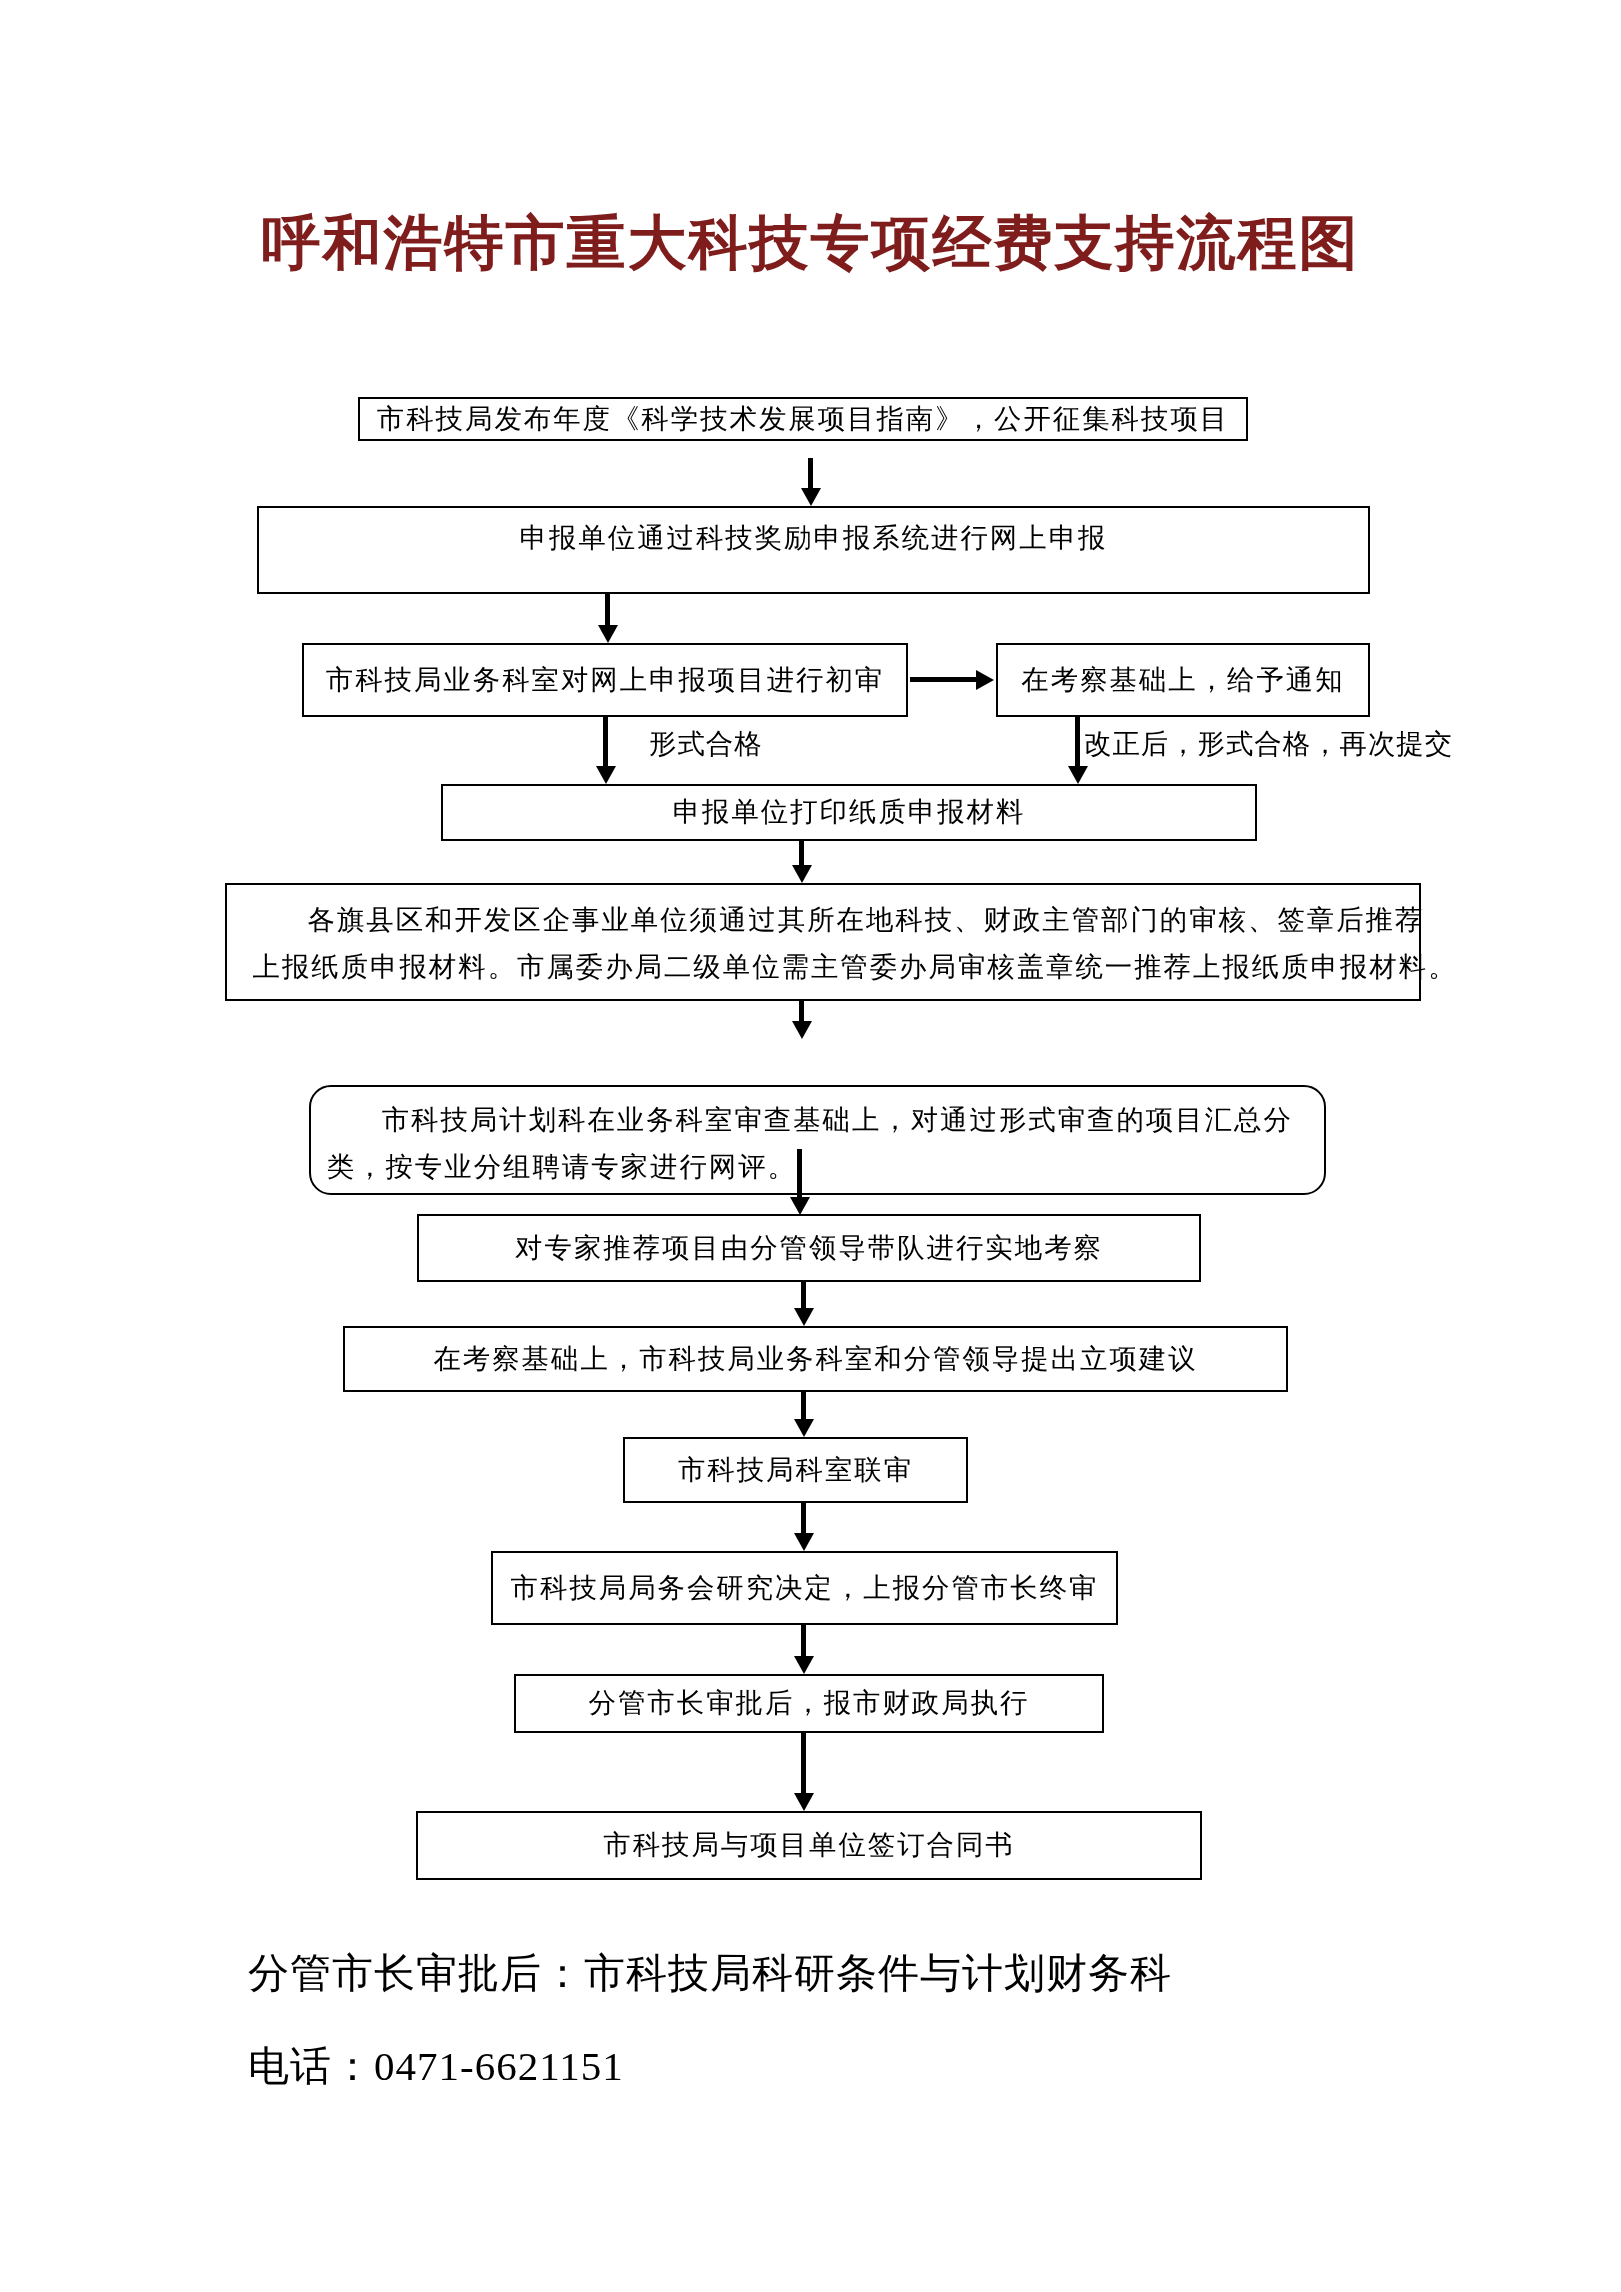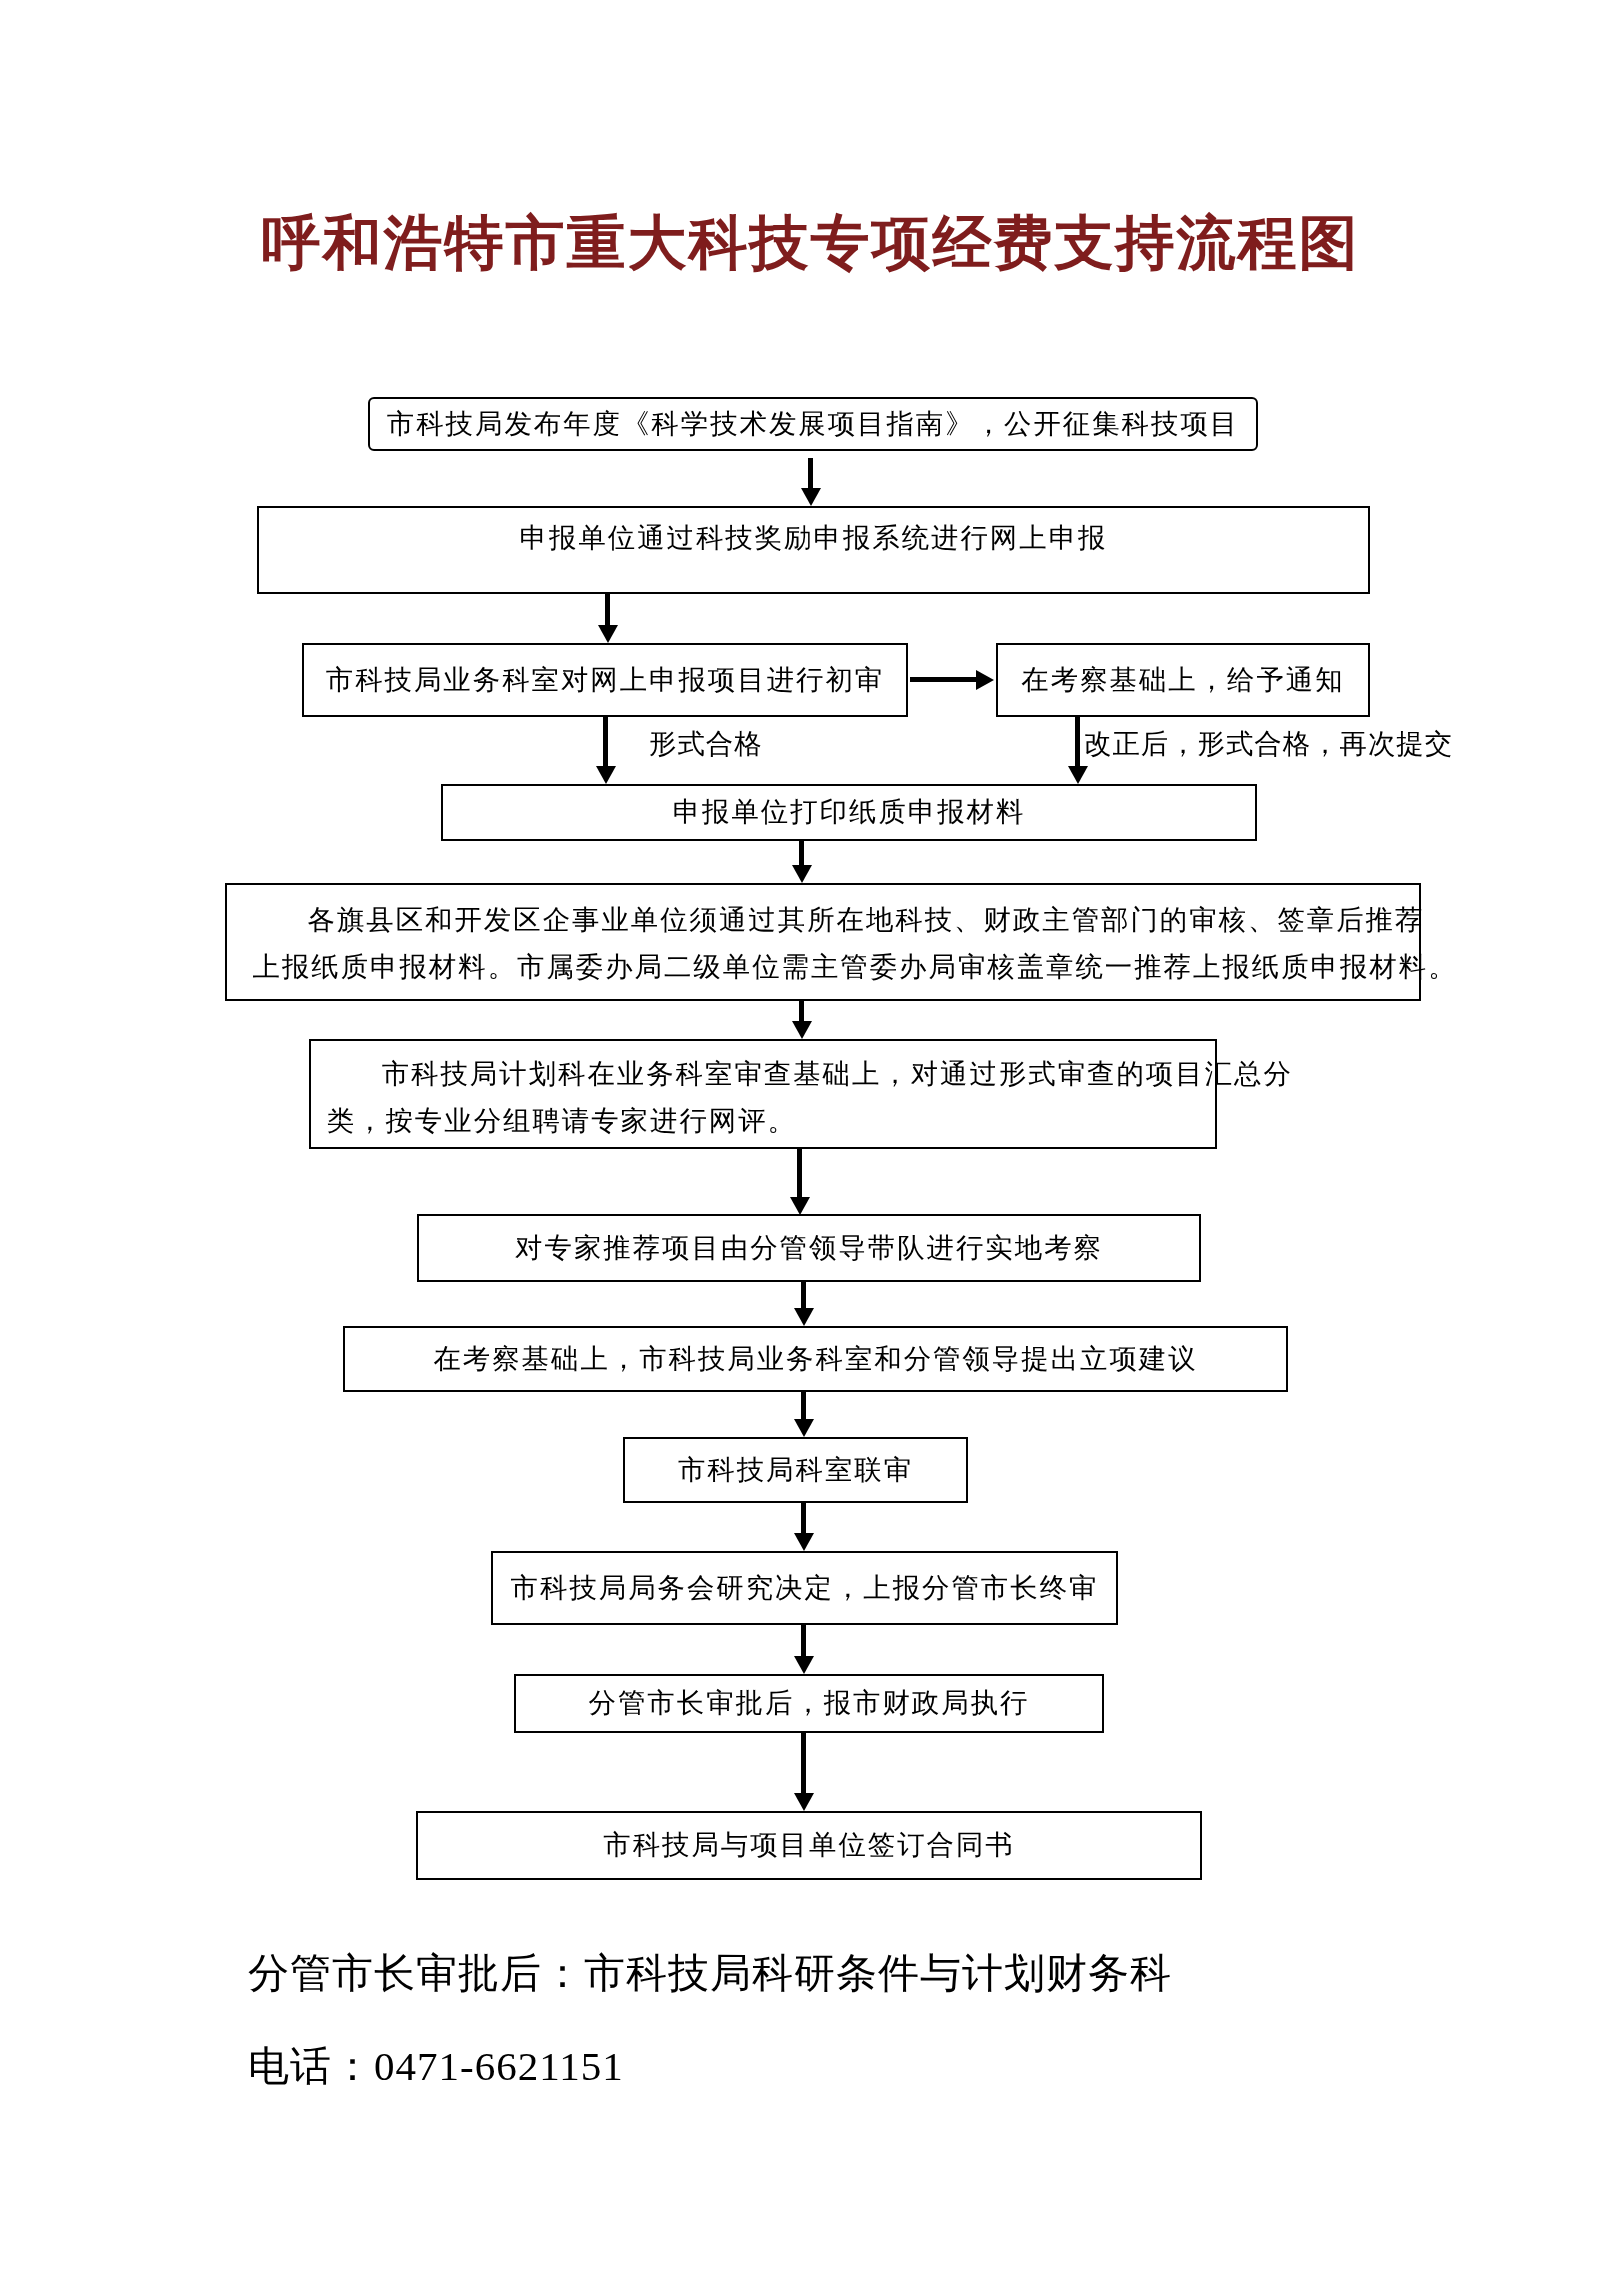--- a/index.html
+++ b/index.html
@@ -85,21 +85,21 @@
     white-space:nowrap;
   }
 </style>
 </head>
 <body>
 
 <div class="page">
 
   <div class="doc-title">呼和浩特市重大科技专项经费支持流程图</div>
 
-  <div class="fbox" style="left:368px;top:397px;width:890px;height:54px;border-radius:6px;">
+  <div class="fbox" style="left:358px;top:397px;width:890px;height:44px;">
     <span>市科技局发布年度《科学技术发展项目指南》，公开征集科技项目</span>
   </div>
 
   <div class="varrow" style="left:800px;top:458px;height:48px;">
     <span class="shaft"></span>
       <span class="head"></span>
   </div>
 
   <div class="fbox top-align" style="left:257px;top:506px;width:1113px;height:88px;">
     <span>申报单位通过科技奖励申报系统进行网上申报</span>
@@ -147,21 +147,21 @@
   <div class="fbox para" style="left:225px;top:883px;width:1196px;height:118px;padding:11.8px 25.5px 0 25.5px;line-height:47px;">
     <div class="pline indent">各旗县区和开发区企事业单位须通过其所在地科技、财政主管部门的审核、签章后推荐</div>
     <div class="pline">上报纸质申报材料。市属委办局二级单位需主管委办局审核盖章统一推荐上报纸质申报材料。</div>
   </div>
 
   <div class="varrow" style="left:791px;top:1001px;height:38px;">
     <span class="shaft"></span>
       <span class="head"></span>
   </div>
 
-  <div class="fbox para" style="left:309px;top:1039px;width:908px;height:110px;padding:9.8px 19.6px 0 15.7px;line-height:47px;">
+  <div class="fbox para" style="left:309px;top:1085px;width:1017px;height:110px;padding:9.8px 19.6px 0 15.7px;line-height:47px;border-radius:22px;">
     <div class="pline indent">市科技局计划科在业务科室审查基础上，对通过形式审查的项目汇总分</div>
     <div class="pline">类，按专业分组聘请专家进行网评。</div>
   </div>
 
   <div class="varrow" style="left:789px;top:1149px;height:66px;">
     <span class="shaft"></span>
       <span class="head"></span>
   </div>
 
   <div class="fbox" style="left:407px;top:1214px;width:784px;height:68px;margin-left:10px;">

